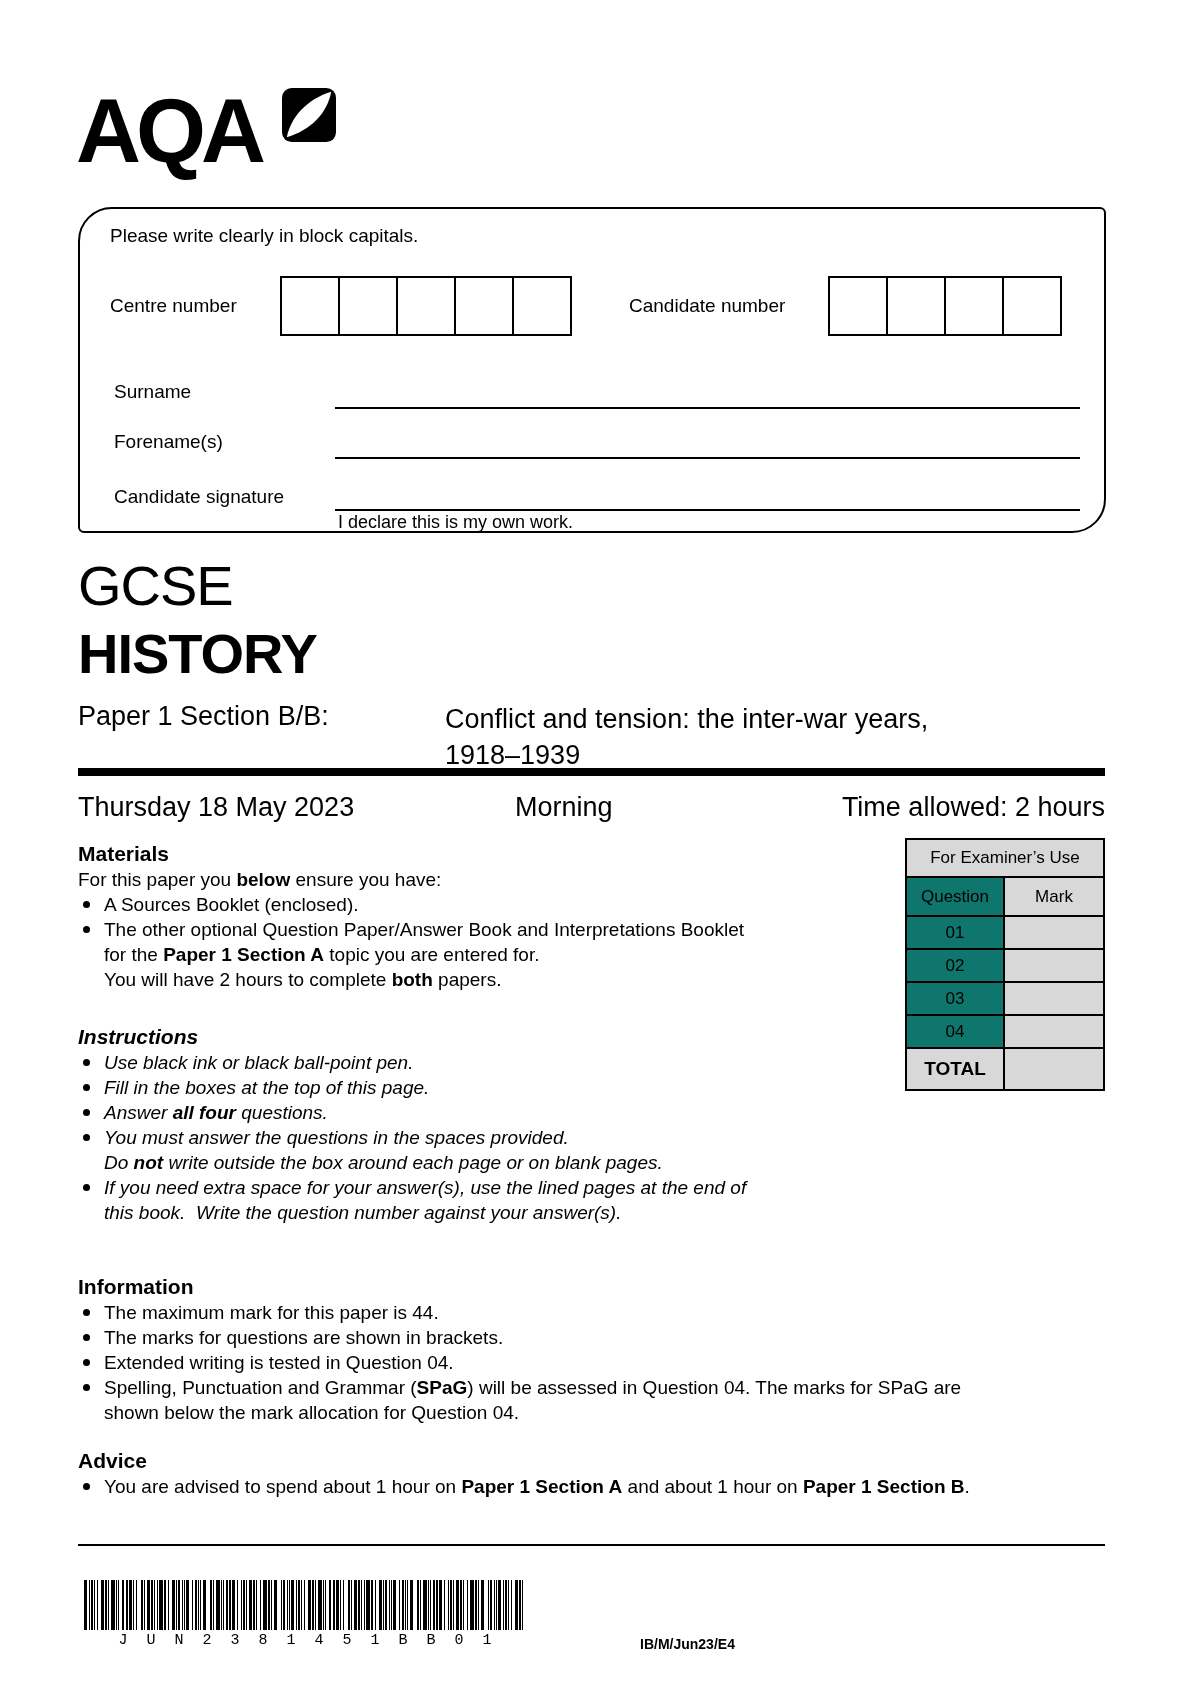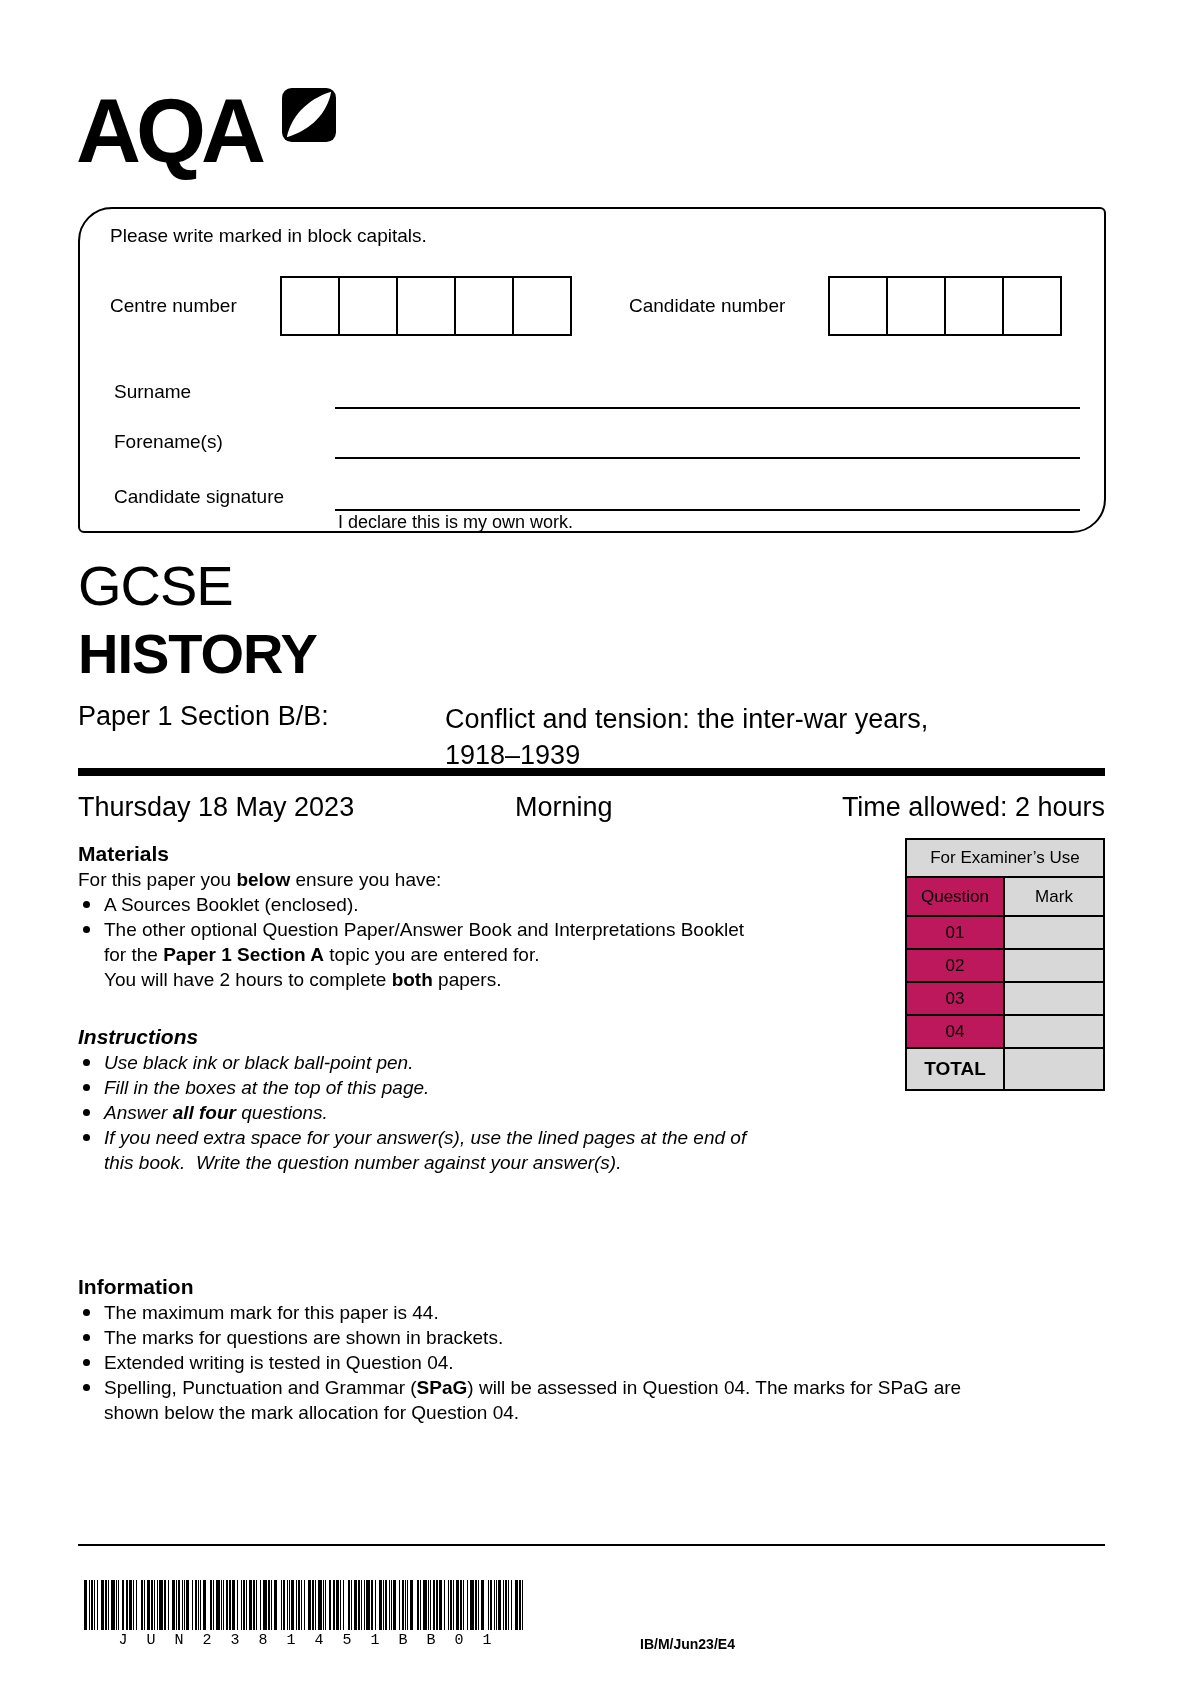--- a/index.html
+++ b/index.html
@@ -45,21 +45,21 @@
   .sec-information{top:1274px;width:1030px;}
   .sec-advice{top:1448px;width:1030px;}
 
   
   .ex{position:absolute;left:905px;top:838px;width:196px;border:2px solid #000;background:#fff;}
   .ex-title{height:36px;display:flex;align-items:center;justify-content:center;
             background:var(--shade,#d8d8d8);border-bottom:2px solid #000;font-size:17px;}
   .ex-row{display:flex;border-bottom:2px solid #000;}
   .ex-row:last-child{border-bottom:none;}
   .ex-q{width:96px;border-right:2px solid #000;display:flex;align-items:center;
-        justify-content:center;font-size:17px;height:31px;background:#be185d;}
+        justify-content:center;font-size:17px;height:31px;background:#0f766e;}
   .ex-m{flex:1;background:var(--shade,#d8d8d8);}
   .ex-head .ex-q{height:37px;}
   .ex-head .ex-m{display:flex;align-items:center;justify-content:center;font-size:17px;}
   .ex-total .ex-q{height:40px;background:var(--shade,#d8d8d8);font-weight:bold;font-size:19px;}
 
   
   .footer-rule{position:absolute;left:78px;top:1544px;width:1027px;height:2px;background:#000;}
   .barcode{position:absolute;left:84px;top:1580px;width:447px;height:50px;font-size:0;overflow:hidden;}
   .barcode i{display:inline-block;height:100%;background:#000;vertical-align:top;}
   .barcode-text{position:absolute;left:84px;top:1632px;width:447px;text-align:center;
@@ -72,21 +72,21 @@
 
 <div class="page">
 
   <div class="logo-text">AQA</div>
   <svg class="logo-leaf" viewBox="0 0 56 56">
     <rect x="0" y="0" width="56" height="56" rx="10" fill="#000"></rect>
     <path d="M5 51 C 9 31 25 12 51 4 C 47 26 30 44 5 51 Z" fill="#fff"></path>
   </svg>
 
   <div class="cand-box">
-    <div class="abs lbl" style="left:30px;top:16px;">Please write marked in block capitals.</div>
+    <div class="abs lbl" style="left:30px;top:16px;">Please write clearly in block capitals.</div>
 
     <div class="abs lbl" style="left:30px;top:86px;">Centre number</div>
     <div class="abs cells" style="left:200px;top:67px;">
         <div class="cell"></div>
         <div class="cell"></div>
         <div class="cell"></div>
         <div class="cell"></div>
         <div class="cell"></div>
       </div>
 
@@ -155,33 +155,40 @@
       <div class="ex-m"></div>
     </div>
   </div>
 
   <div class="section sec-instructions">
     <h3>Instructions</h3>
     <ul>
       <li>Use black ink or black ball-point pen.</li>
       <li>Fill in the boxes at the top of this page.</li>
       <li>Answer <b>all four</b> questions.</li>
+      <li>You must answer the questions in the spaces provided.<br>Do <b>not</b> write outside the box around each page or on blank pages.</li>
       <li>If you need extra space for your answer(s), use the lined pages at the end of<br>this book.&nbsp; Write the question number against your answer(s).</li>
     </ul>
   </div>
 
   <div class="section sec-information">
     <h3>Information</h3>
     <ul>
       <li>The maximum mark for this paper is 44.</li>
       <li>The marks for questions are shown in brackets.</li>
       <li>Extended writing is tested in Question 04.</li>
       <li>Spelling, Punctuation and Grammar (<b>SPaG</b>) will be assessed in Question 04. The marks for SPaG are<br>shown below the mark allocation for Question 04.</li>
     </ul>
   </div>
 
+  <div class="section sec-advice">
+    <h3>Advice</h3>
+    <ul>
+      <li>You are advised to spend about 1 hour on <b>Paper 1 Section A</b> and about 1 hour on <b>Paper 1 Section B</b>.</li>
+    </ul>
+  </div>
 
   <div class="footer-rule"></div>
   <div class="barcode"><i style="width:3px;margin-right:2px"></i><i style="width:1px;margin-right:1px"></i><i style="width:2px;margin-right:1px"></i><i style="width:1px;margin-right:2px"></i><i style="width:1px;margin-right:3px"></i><i style="width:3px;margin-right:1px"></i><i style="width:2px;margin-right:1px"></i><i style="width:1px;margin-right:2px"></i><i style="width:4px;margin-right:1px"></i><i style="width:1px;margin-right:1px"></i><i style="width:1px;margin-right:3px"></i><i style="width:2px;margin-right:2px"></i><i style="width:2px;margin-right:1px"></i><i style="width:3px;margin-right:1px"></i><i style="width:1px;margin-right:2px"></i><i style="width:1px;margin-right:4px"></i><i style="width:2px;margin-right:1px"></i><i style="width:1px;margin-right:2px"></i><i style="width:3px;margin-right:1px"></i><i style="width:2px;margin-right:1px"></i><i style="width:1px;margin-right:2px"></i><i style="width:1px;margin-right:1px"></i><i style="width:4px;margin-right:1px"></i><i style="width:2px;margin-right:2px"></i><i style="width:1px;margin-right:3px"></i><i style="width:3px;margin-right:1px"></i><i style="width:1px;margin-right:1px"></i><i style="width:2px;margin-right:2px"></i><i style="width:1px;margin-right:1px"></i><i style="width:1px;margin-right:1px"></i><i style="width:3px;margin-right:3px"></i><i style="width:1px;margin-right:2px"></i><i style="width:2px;margin-right:1px"></i><i style="width:1px;margin-right:1px"></i><i style="width:1px;margin-right:2px"></i><i style="width:3px;margin-right:4px"></i><i style="width:2px;margin-right:1px"></i><i style="width:1px;margin-right:2px"></i><i style="width:4px;margin-right:1px"></i><i style="width:1px;margin-right:1px"></i><i style="width:1px;margin-right:2px"></i><i style="width:2px;margin-right:1px"></i><i style="width:2px;margin-right:1px"></i><i style="width:3px;margin-right:2px"></i><i style="width:1px;margin-right:3px"></i><i style="width:1px;margin-right:1px"></i><i style="width:2px;margin-right:1px"></i><i style="width:1px;margin-right:2px"></i><i style="width:3px;margin-right:1px"></i><i style="width:2px;margin-right:1px"></i><i style="width:1px;margin-right:3px"></i><i style="width:1px;margin-right:2px"></i><i style="width:4px;margin-right:1px"></i><i style="width:2px;margin-right:1px"></i><i style="width:1px;margin-right:2px"></i><i style="width:3px;margin-right:4px"></i><i style="width:1px;margin-right:1px"></i><i style="width:2px;margin-right:2px"></i><i style="width:1px;margin-right:1px"></i><i style="width:1px;margin-right:1px"></i><i style="width:3px;margin-right:2px"></i><i style="width:1px;margin-right:1px"></i><i style="width:2px;margin-right:1px"></i><i style="width:1px;margin-right:2px"></i><i style="width:1px;margin-right:3px"></i><i style="width:3px;margin-right:1px"></i><i style="width:2px;margin-right:1px"></i><i style="width:1px;margin-right:2px"></i><i style="width:4px;margin-right:1px"></i><i style="width:1px;margin-right:1px"></i><i style="width:1px;margin-right:3px"></i><i style="width:2px;margin-right:2px"></i><i style="width:2px;margin-right:1px"></i><i style="width:3px;margin-right:1px"></i><i style="width:1px;margin-right:2px"></i><i style="width:1px;margin-right:4px"></i><i style="width:2px;margin-right:1px"></i><i style="width:1px;margin-right:2px"></i><i style="width:3px;margin-right:1px"></i><i style="width:2px;margin-right:1px"></i><i style="width:1px;margin-right:2px"></i><i style="width:1px;margin-right:1px"></i><i style="width:4px;margin-right:1px"></i><i style="width:2px;margin-right:2px"></i><i style="width:1px;margin-right:3px"></i><i style="width:3px;margin-right:1px"></i><i style="width:1px;margin-right:1px"></i><i style="width:2px;margin-right:2px"></i><i style="width:1px;margin-right:1px"></i><i style="width:1px;margin-right:1px"></i><i style="width:3px;margin-right:3px"></i><i style="width:1px;margin-right:2px"></i><i style="width:2px;margin-right:1px"></i><i style="width:1px;margin-right:1px"></i><i style="width:1px;margin-right:2px"></i><i style="width:3px;margin-right:4px"></i><i style="width:2px;margin-right:1px"></i><i style="width:1px;margin-right:2px"></i><i style="width:4px;margin-right:1px"></i><i style="width:1px;margin-right:1px"></i><i style="width:1px;margin-right:2px"></i><i style="width:2px;margin-right:1px"></i><i style="width:2px;margin-right:1px"></i><i style="width:3px;margin-right:2px"></i><i style="width:1px;margin-right:3px"></i><i style="width:1px;margin-right:1px"></i><i style="width:2px;margin-right:1px"></i><i style="width:1px;margin-right:2px"></i><i style="width:3px;margin-right:1px"></i><i style="width:2px;margin-right:1px"></i><i style="width:1px;margin-right:3px"></i><i style="width:1px;margin-right:2px"></i><i style="width:4px;margin-right:1px"></i><i style="width:2px;margin-right:1px"></i><i style="width:1px;margin-right:2px"></i><i style="width:3px;margin-right:4px"></i><i style="width:1px;margin-right:1px"></i><i style="width:2px;margin-right:2px"></i><i style="width:1px;margin-right:1px"></i><i style="width:1px;margin-right:1px"></i><i style="width:3px;margin-right:2px"></i><i style="width:1px;margin-right:1px"></i><i style="width:2px;margin-right:1px"></i><i style="width:1px;margin-right:2px"></i><i style="width:1px;margin-right:3px"></i><i style="width:3px;margin-right:1px"></i><i style="width:2px;margin-right:1px"></i><i style="width:1px;margin-right:2px"></i></div>
   <div class="barcode-text">J U N 2 3 8 1 4 5 1 B B 0 1</div>
   <div class="paper-ref">IB/M/Jun23/E4</div>
 
 </div>
 
 </body></html>

